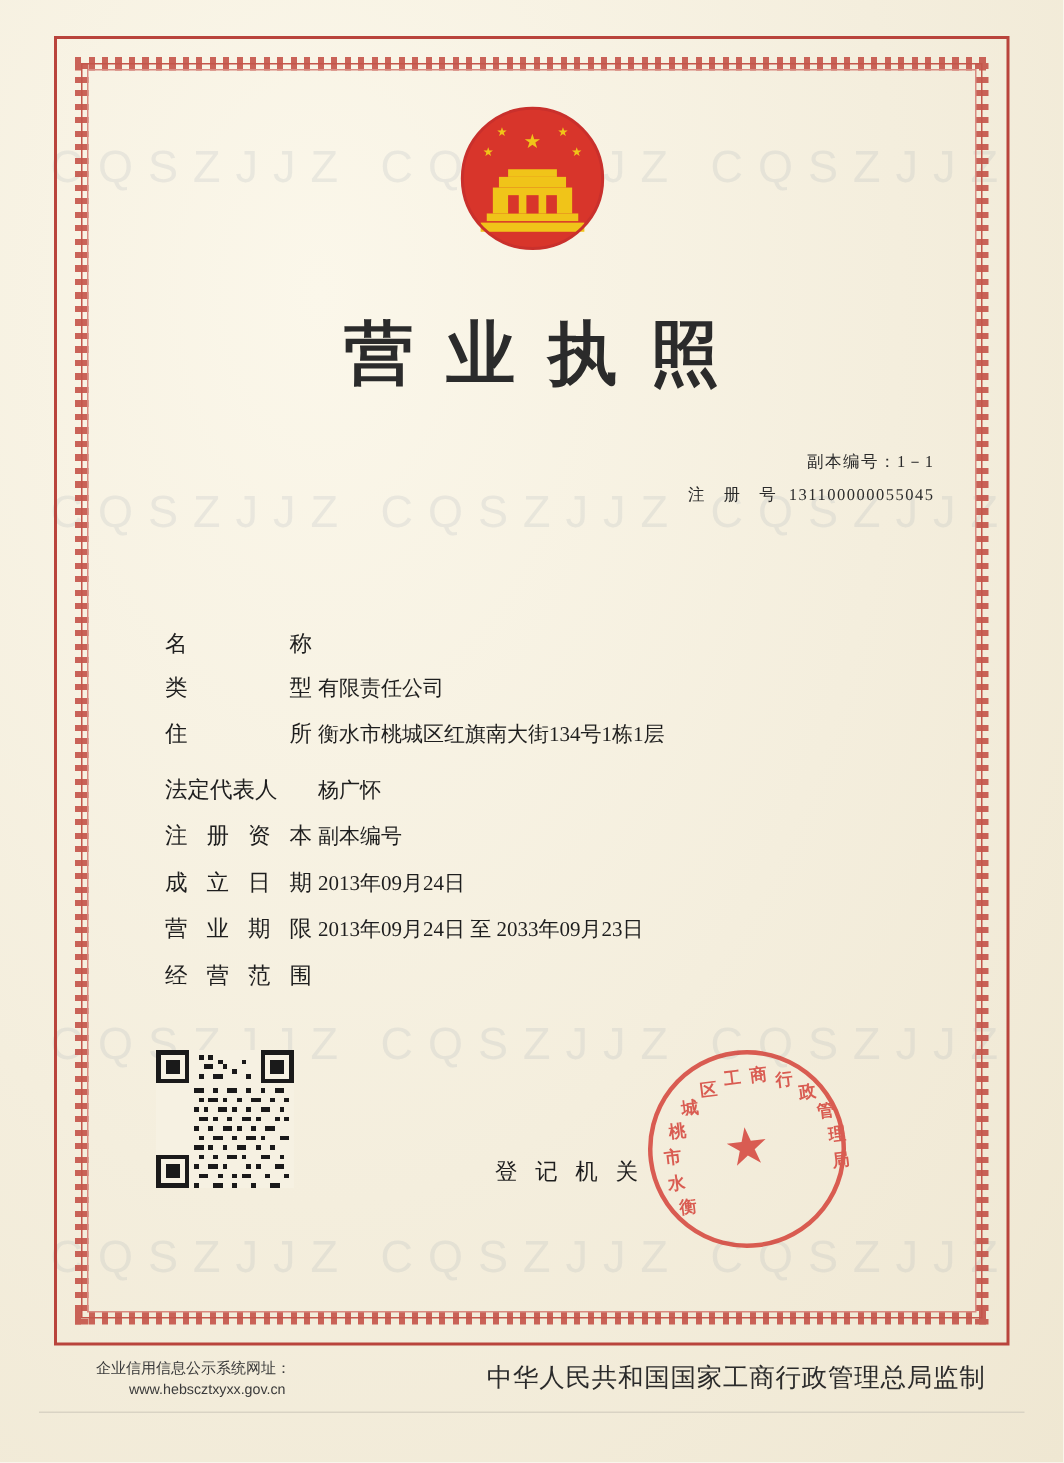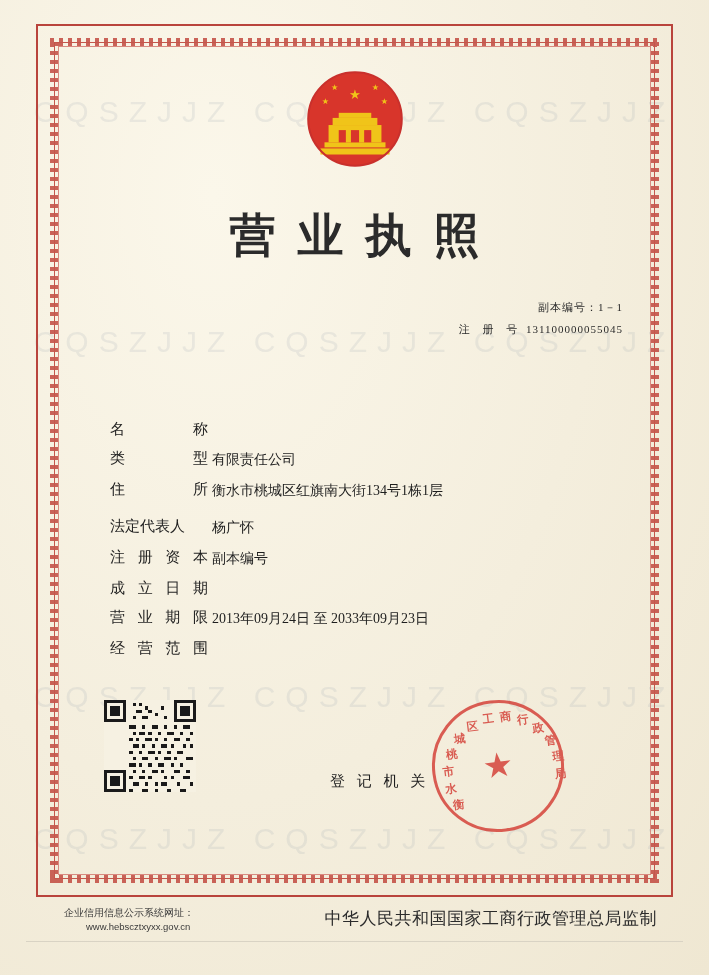--- a/index.html
+++ b/index.html
@@ -372,20 +372,21 @@
         <div class="field-value">副本编号</div>
       </div>
 
       <div class="field-row">
         <div class="field-label">
           <span>成</span>
           <span>立</span>
           <span>日</span>
           <span>期</span>
         </div>
+        <div class="field-value">2013年09月24日</div>
       </div>
 
       <div class="field-row">
         <div class="field-label">
           <span>营</span>
           <span>业</span>
           <span>期</span>
           <span>限</span>
         </div>
         <div class="field-value term-value">2013年09月24日 至 2033年09月23日</div>

